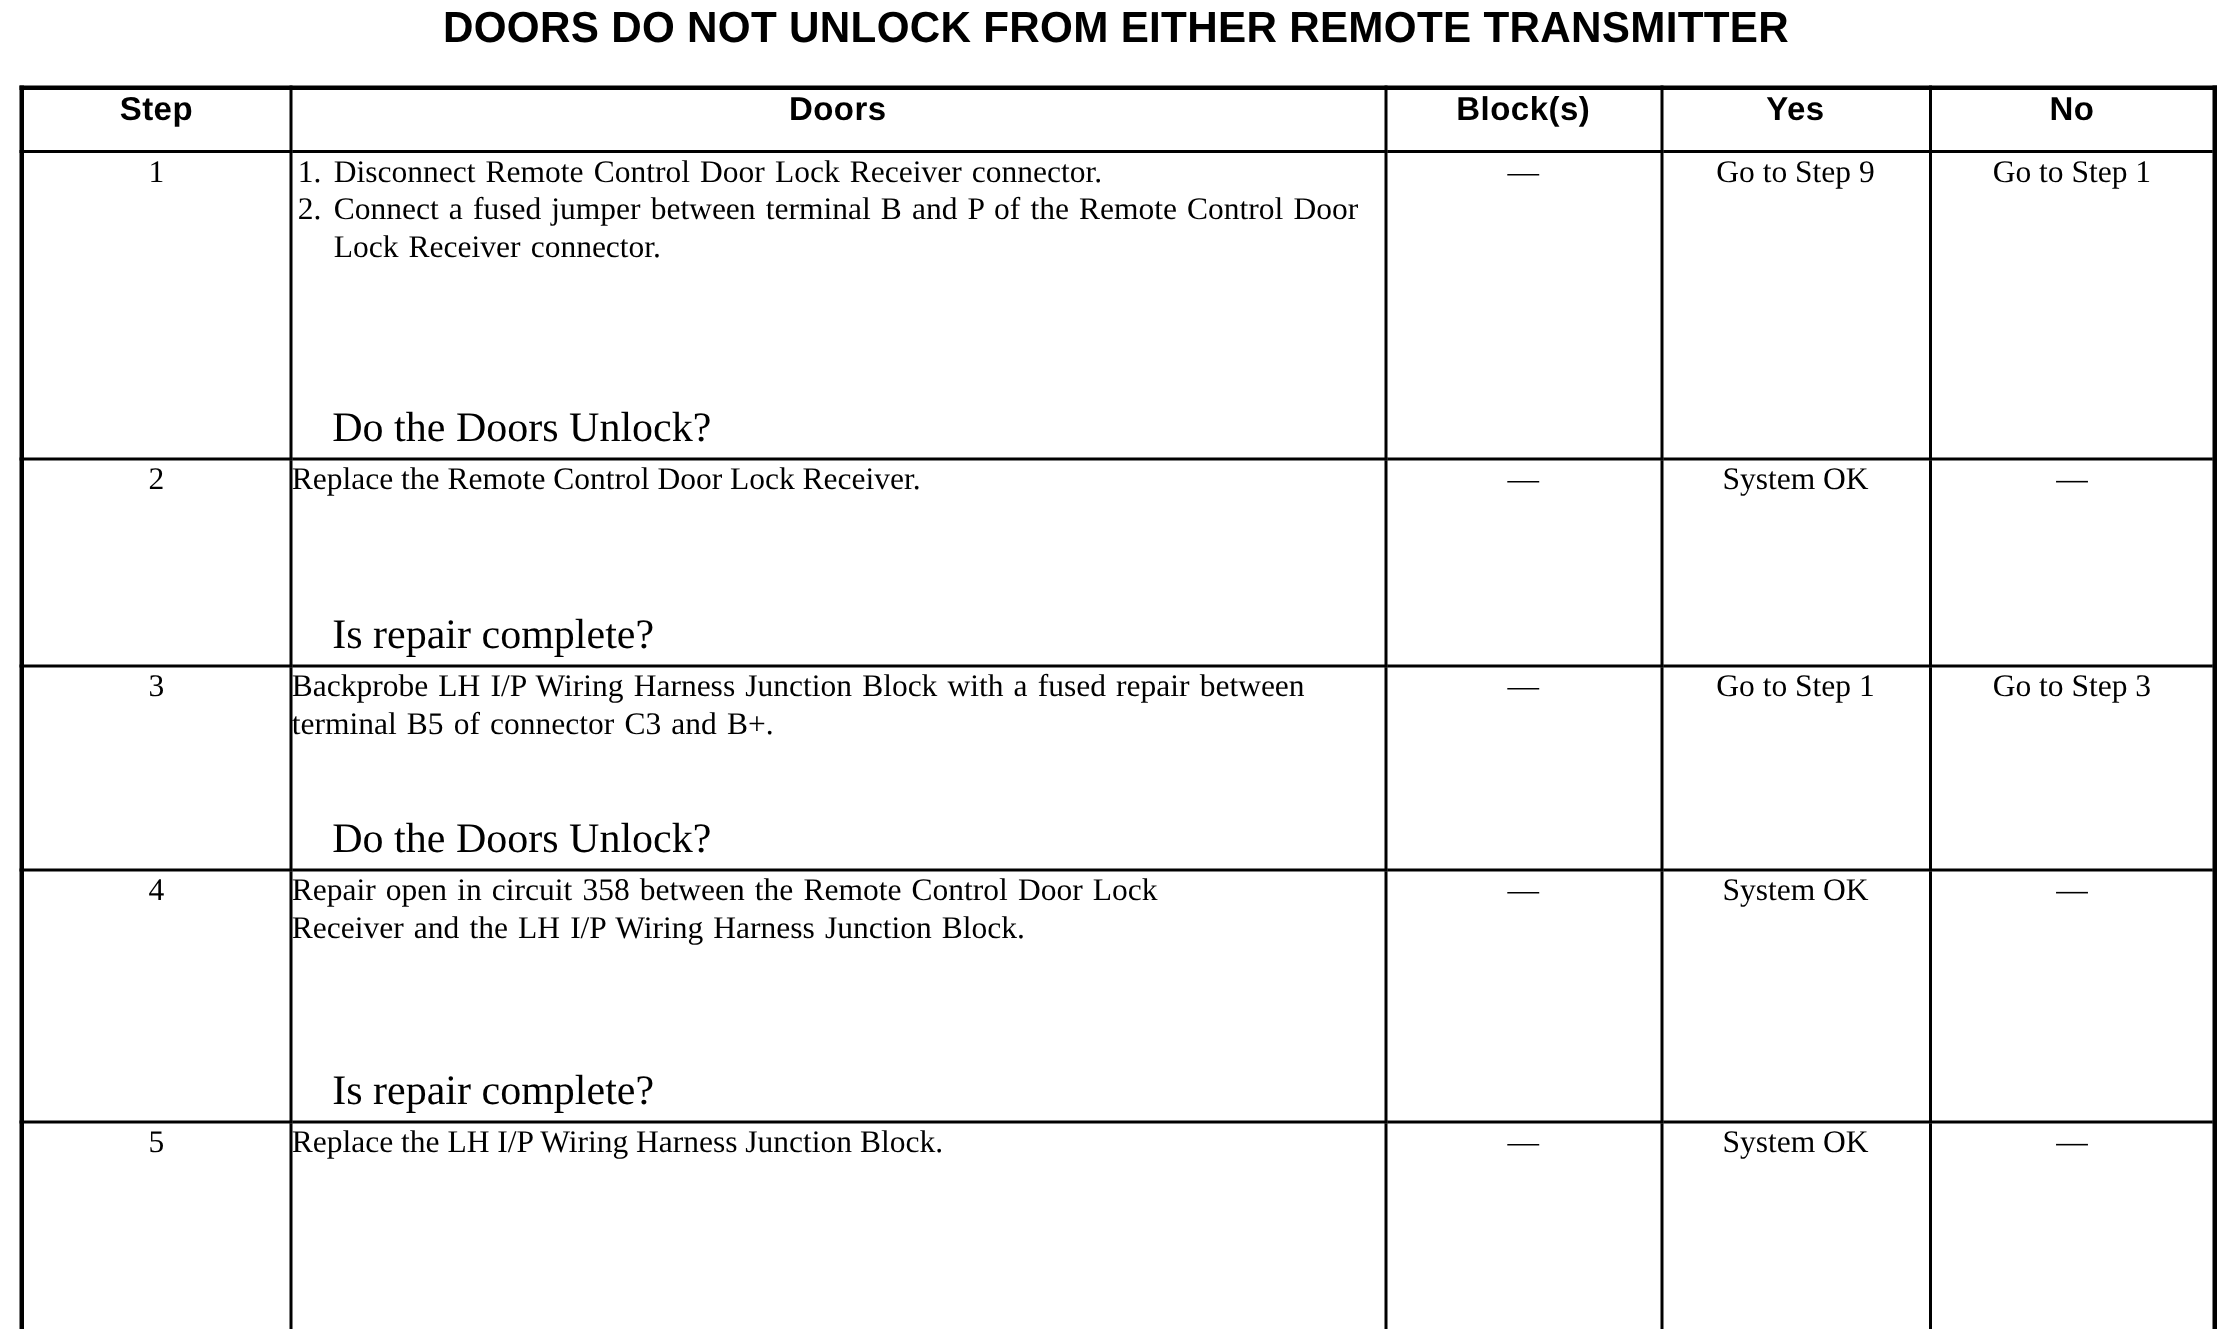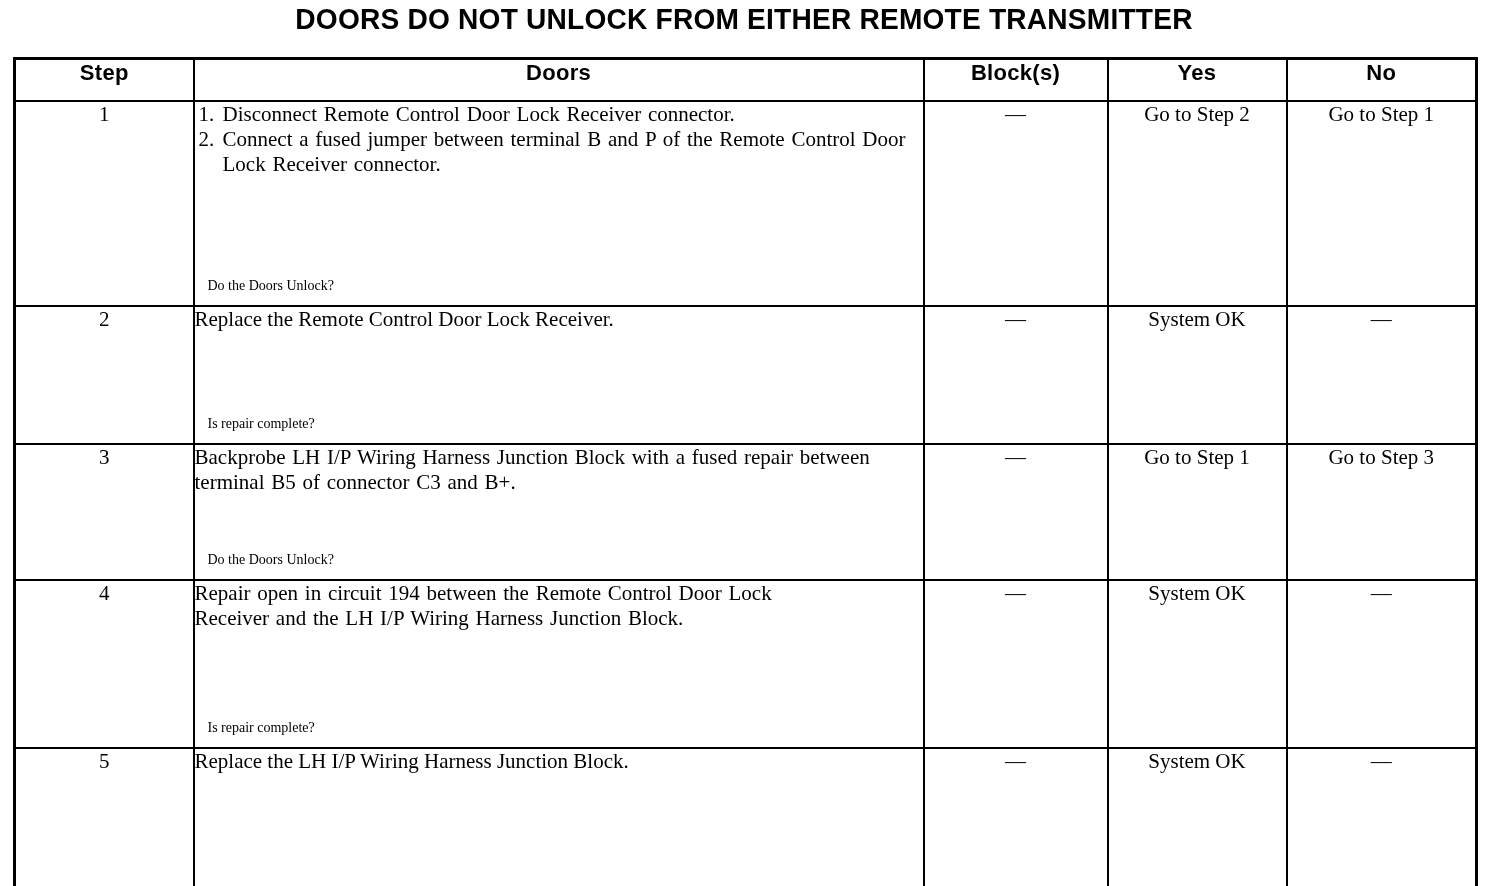--- a/index.html
+++ b/index.html
@@ -97,23 +97,23 @@
     margin: 0;
   }
   .action-main .ol-row .num {
     display: inline-block;
     width: 24px;
     text-indent: 0;
   }
 
   .action-question {
     position: absolute;
-    left: 13px;
+    left: 27px;
     bottom: 7px;
-    font-size: 14px;
+    font-size: 28px;
     line-height: 25px;
     white-space: nowrap;
   }
 
   
   .ws { word-spacing: 1.5px; }
 </style>
 </head>
 <body>
 
@@ -141,21 +141,21 @@
     <tr style="height:192px;">
       <td class="step-cell">1</td>
       <td class="action-cell">
         <span class="action-main">
           <span class="ol-row"><span class="num">1.</span><span class="ws">Disconnect Remote Control Door Lock Receiver connector.</span></span>
           <span class="ol-row"><span class="num">2.</span><span class="ws">Connect a fused jumper between terminal B and P of the Remote Control Door Lock Receiver connector.</span></span>
         </span>
         <span class="action-question">Do the Doors Unlock?</span>
       </td>
       <td class="value-cell">—</td>
-      <td class="yes-cell">Go to Step 2</td>
+      <td class="yes-cell">Go to Step 9</td>
       <td class="no-cell">Go to Step 1</td>
     </tr>
 
     <tr style="height:130px;">
       <td class="step-cell">2</td>
       <td class="action-cell">
         <span class="action-main plain-line">Replace the Remote Control Door Lock Receiver.</span>
         <span class="action-question">Is repair complete?</span>
       </td>
       <td class="value-cell">—</td>
@@ -170,21 +170,21 @@
         <span class="action-question">Do the Doors Unlock?</span>
       </td>
       <td class="value-cell">—</td>
       <td class="yes-cell">Go to Step 1</td>
       <td class="no-cell">Go to Step 3</td>
     </tr>
 
     <tr style="height:157px;">
       <td class="step-cell">4</td>
       <td class="action-cell">
-        <span class="action-main plain-line ws" style="max-width:590px;">Repair open in circuit 194 between the Remote Control Door Lock Receiver and the LH I/P Wiring Harness Junction Block.</span>
+        <span class="action-main plain-line ws" style="max-width:590px;">Repair open in circuit 358 between the Remote Control Door Lock Receiver and the LH I/P Wiring Harness Junction Block.</span>
         <span class="action-question">Is repair complete?</span>
       </td>
       <td class="value-cell">—</td>
       <td class="yes-cell">System OK</td>
       <td class="no-cell">—</td>
     </tr>
 
     <tr style="height:164px;">
       <td class="step-cell">5</td>
       <td class="action-cell">

